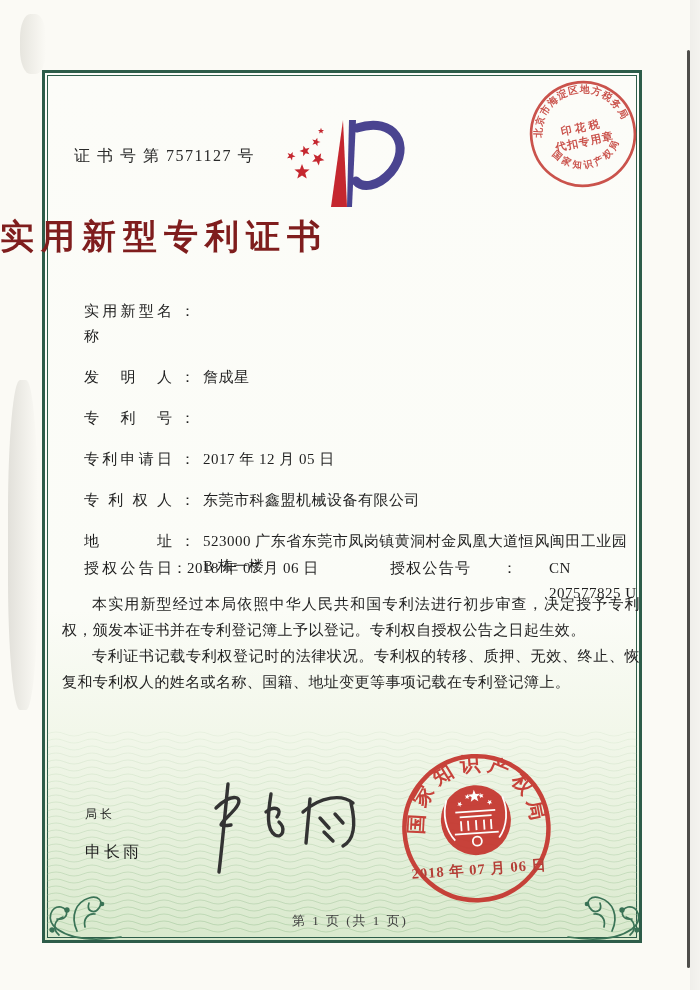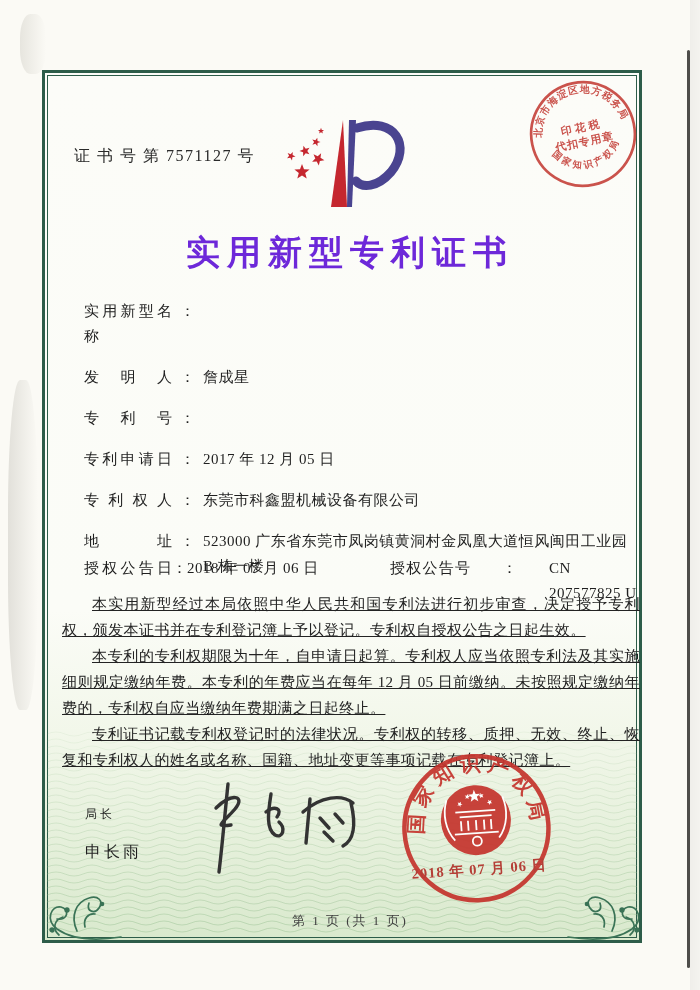--- a/index.html
+++ b/index.html
@@ -20,36 +20,36 @@
   .frame{
     position:absolute;left:42px;top:70px;width:600px;height:873px;
     border:3px solid #2d5c49;box-sizing:border-box;
     background:linear-gradient(180deg,#fcfcf8 0%,#fbfcf7 62%,#f2f7ea 76%,#e2eed7 92%,#d9e9cd 100%);
   }
   .frame-inner{position:absolute;inset:2px;border:1px solid #2d5c49;pointer-events:none;}
   #waves{position:absolute;left:2px;bottom:2px;width:590px;height:208px;}
 
   .cert-no{position:absolute;left:74px;top:106px;font-size:16px;letter-spacing:1.5px;color:#2a2a2a;margin-top:40px;}
   .logo{position:absolute;left:270px;top:95px;width:160px;height:120px;}
-  .title{position:absolute;left:0;top:214px;width:100%;text-align:center;
-    font-size:34px;font-weight:bold;letter-spacing:7px;color:#6d28d9;margin-top:16px;}
+  .title{position:absolute;left:0;top:214px;width:100%;text-align:left;
+    font-size:34px;font-weight:bold;letter-spacing:7px;color:#7f1d1d;}
 
   .fields{position:absolute;left:84px;top:299px;width:552px;font-size:15px;}
   .field-row{display:flex;line-height:25px;margin-bottom:16px;align-items:flex-start;gap:8px;}
   .flabel{display:inline-block;width:88px;text-align:justify;text-align-last:justify;flex:0 0 88px;}
   .fcolon{flex:0 0 14px;}
   .fvalue{letter-spacing:.5px;}
   .addr .fvalue{width:444px;}
   .grant-row{position:absolute;left:84px;top:556px;width:560px;font-size:15px;display:flex;line-height:25px;}
   .grant-right{position:absolute;left:306px;top:0;display:flex;gap:32px;}
   .grant-right .flabel{width:80px;flex:0 0 80px;}
 
   .paras{position:absolute;left:62px;top:591px;width:578px;font-size:15px;line-height:26px;
     text-align:justify;color:#232323;}
-  .paras p{margin:0;text-indent:2em;letter-spacing:.4px;text-decoration:underline;}
+  .paras p{margin:0;text-indent:2em;letter-spacing:.4px;}
 
   .signer-title{position:absolute;left:85px;top:806px;font-size:12px;letter-spacing:3px;z-index:4;}
   .signer-name{position:absolute;left:85px;top:842px;font-size:16px;letter-spacing:3px;z-index:4;}
   .signature{position:absolute;left:170px;top:768px;width:200px;height:118px;z-index:4;}
 
   .tax-seal{position:absolute;left:526px;top:77px;width:114px;height:114px;transform:rotate(-12deg);opacity:.9;}
   .office-seal{position:absolute;left:383px;top:736px;width:192px;height:200px;transform:rotate(-4deg);opacity:.93;z-index:5;}
   .seal-text{font-family:"Liberation Serif","DejaVu Serif",serif;font-weight:bold;}
 
   .flourish{position:absolute;width:78px;height:68px;z-index:3;}
@@ -168,21 +168,20 @@
       <span class="fvalue">2018 年 07 月 06 日</span>
     <span class="grant-right">
       <span class="flabel">授权公告号</span>
         <span class="fcolon">：</span>
         <span class="fvalue">CN 207577825 U</span>
     </span>
   </div>
 
   <div class="paras">
     <p>本实用新型经过本局依照中华人民共和国专利法进行初步审查，决定授予专利权，颁发本证书并在专利登记簿上予以登记。专利权自授权公告之日起生效。</p>
-    <p>本专利的专利权期限为十年，自申请日起算。专利权人应当依照专利法及其实施细则规定缴纳年费。本专利的年费应当在每年 12 月 05 日前缴纳。未按照规定缴纳年费的，专利权自应当缴纳年费期满之日起终止。</p>
     <p>专利证书记载专利权登记时的法律状况。专利权的转移、质押、无效、终止、恢复和专利权人的姓名或名称、国籍、地址变更等事项记载在专利登记簿上。</p>
   </div>
 
   <div class="signer-title">局长</div>
   <div class="signer-name">申长雨</div>
 
   <svg class="signature" viewBox="0 0 200 118">
     <g fill="none" stroke="#333" stroke-width="3.4" stroke-linecap="round">
       <path d="M46,40 C62,24 76,28 65,41 C54,54 42,60 61,57"></path>
       <path d="M58,16 C55,45 52,80 49,104"></path>

